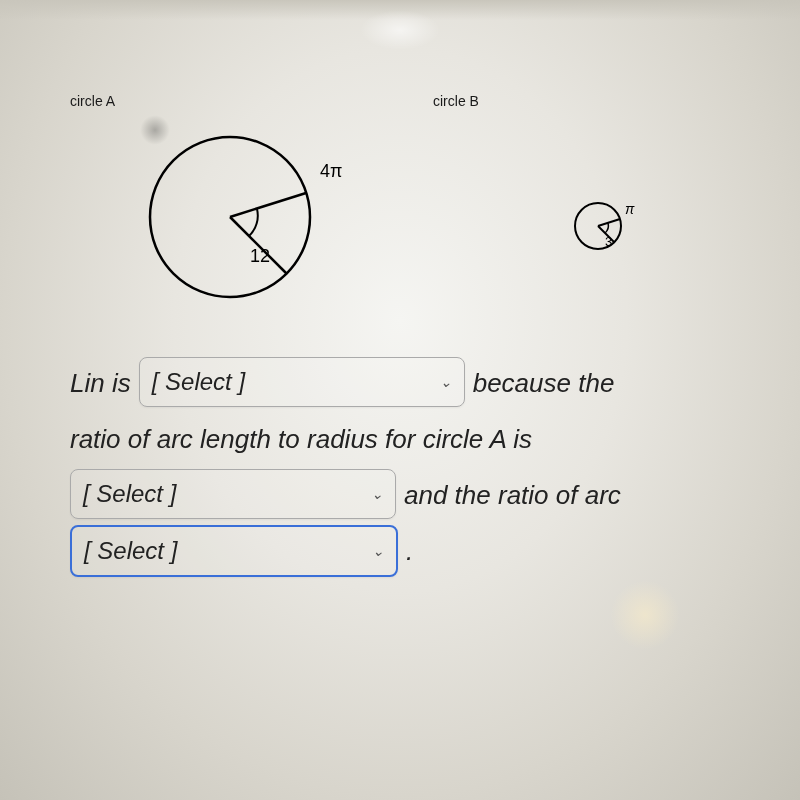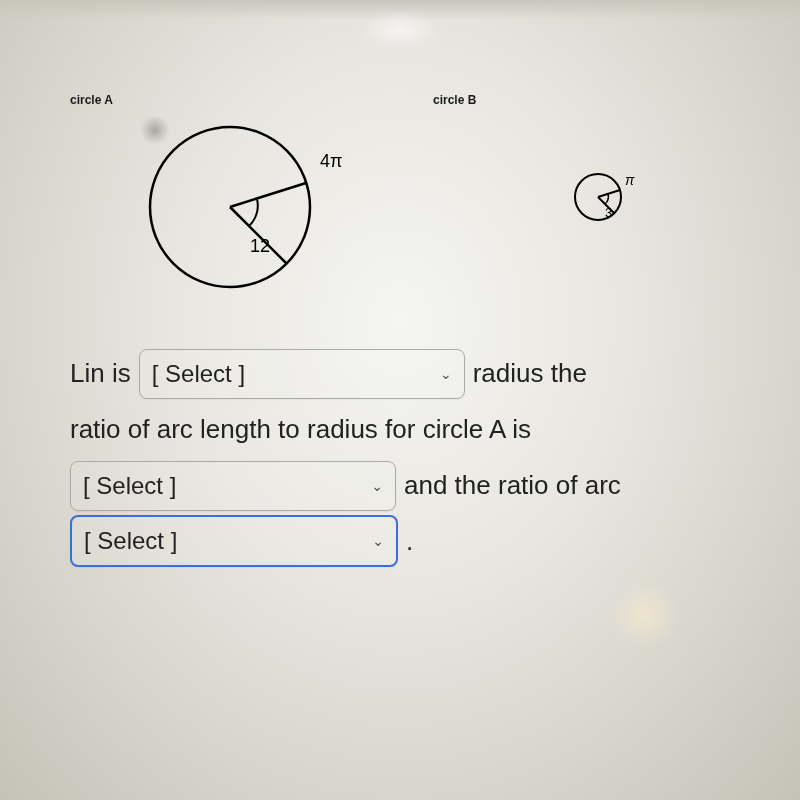--- a/index.html
+++ b/index.html
@@ -25,39 +25,41 @@
   .circles-row {
     display: flex;
     align-items: flex-start;
     margin-bottom: 40px;
   }
   .circle-block {
     display: flex;
     flex-direction: column;
   }
   .circle-a-block { width: 55%; }
-  .circle-b-block { width: 45%; }
+  .circle-b-block { width: 45%; gap: 19px; }
   .circle-label {
-    font-size: 12px;
-    font-weight: bold;
+    font-size: 14px;
+    font-weight: normal;
     color: #1a1a1a;
+    margin-bottom: 8px;
   }
   .circle-a-svg { margin-left: 60px; }
   .circle-b-svg { margin-top: 50px; margin-left: 130px; }
   .answer {
     font-size: 26px;
     color: #222;
     line-height: 2.0;
   }
   .answer .line {
     margin-bottom: 4px;
     display: flex;
-    align-items: flex-end;
+    align-items: flex-start;
     flex-wrap: wrap;
     gap: 22px 8px;
+    font-style: italic;
   }
   .select-box {
     display: inline-flex;
     align-items: center;
     justify-content: space-between;
     border: 1px solid #aaa;
     background: rgba(255,255,255,0.1);
     border-radius: 8px;
     padding: 6px 12px;
     font-size: 24px;
@@ -145,21 +147,21 @@
   </div>
 
   <div class="answer">
 
     <div class="line">
       <span>Lin is</span>
       <span class="select-box">
         <span>[ Select ]</span>
         <span class="chev">⌄</span>
       </span>
-      <span>radius the</span>
+      <span>because the</span>
     </div>
 
     <div class="line">
       <span>ratio of arc length to radius for circle A is</span>
     </div>
 
     <div class="line">
       <span class="select-box">
         <span>[ Select ]</span>
         <span class="chev">⌄</span>

